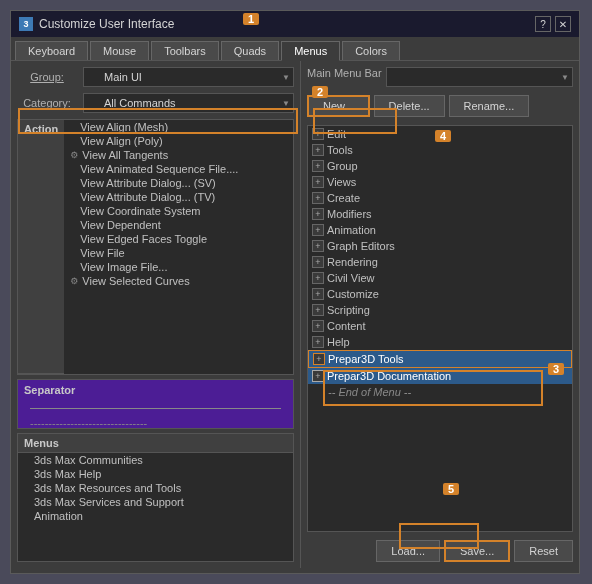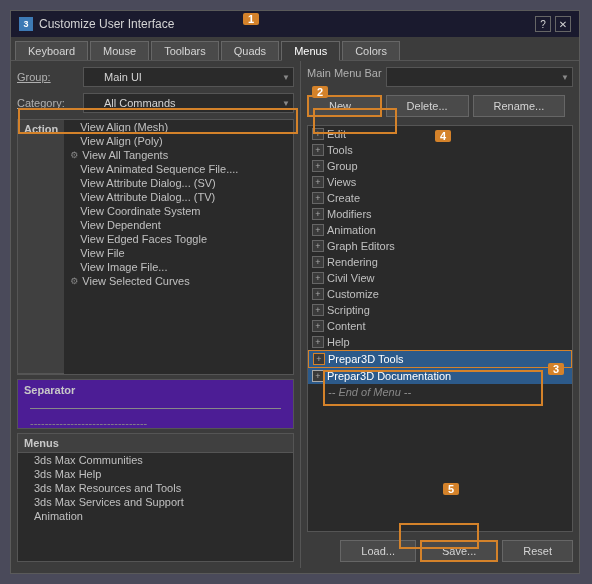--- a/index.html
+++ b/index.html
@@ -109,21 +109,21 @@
       gap: 4px;
     }
     .field-row {
       display: flex;
       align-items: center;
       gap: 6px;
       margin-bottom: 2px;
     }
     .field-label {
       width: 60px;
-      text-align: left;
+      text-align: center;
       color: #b0b0b0;
       font-size: 11px;
       text-decoration: underline;
     }
     .dropdown {
       flex: 1;
       height: 20px;
       background: #2a2a2a;
       border: 1px solid #555;
       color: #d4d4d4;
@@ -258,21 +258,21 @@
       color: #b0b0b0;
       font-size: 11px;
       white-space: nowrap;
     }
     .btn-row {
       display: flex;
       gap: 4px;
       margin-bottom: 4px;
     }
     .btn {
-      padding: 2px 20px;
+      padding: 2px 14px;
       background: #4a4a4a;
       border: 1px solid #666;
       color: #d4d4d4;
       font-size: 11px;
       cursor: pointer;
       height: 22px;
     }
     .btn-orange {
       border: 2px solid #d4822a;
     }

